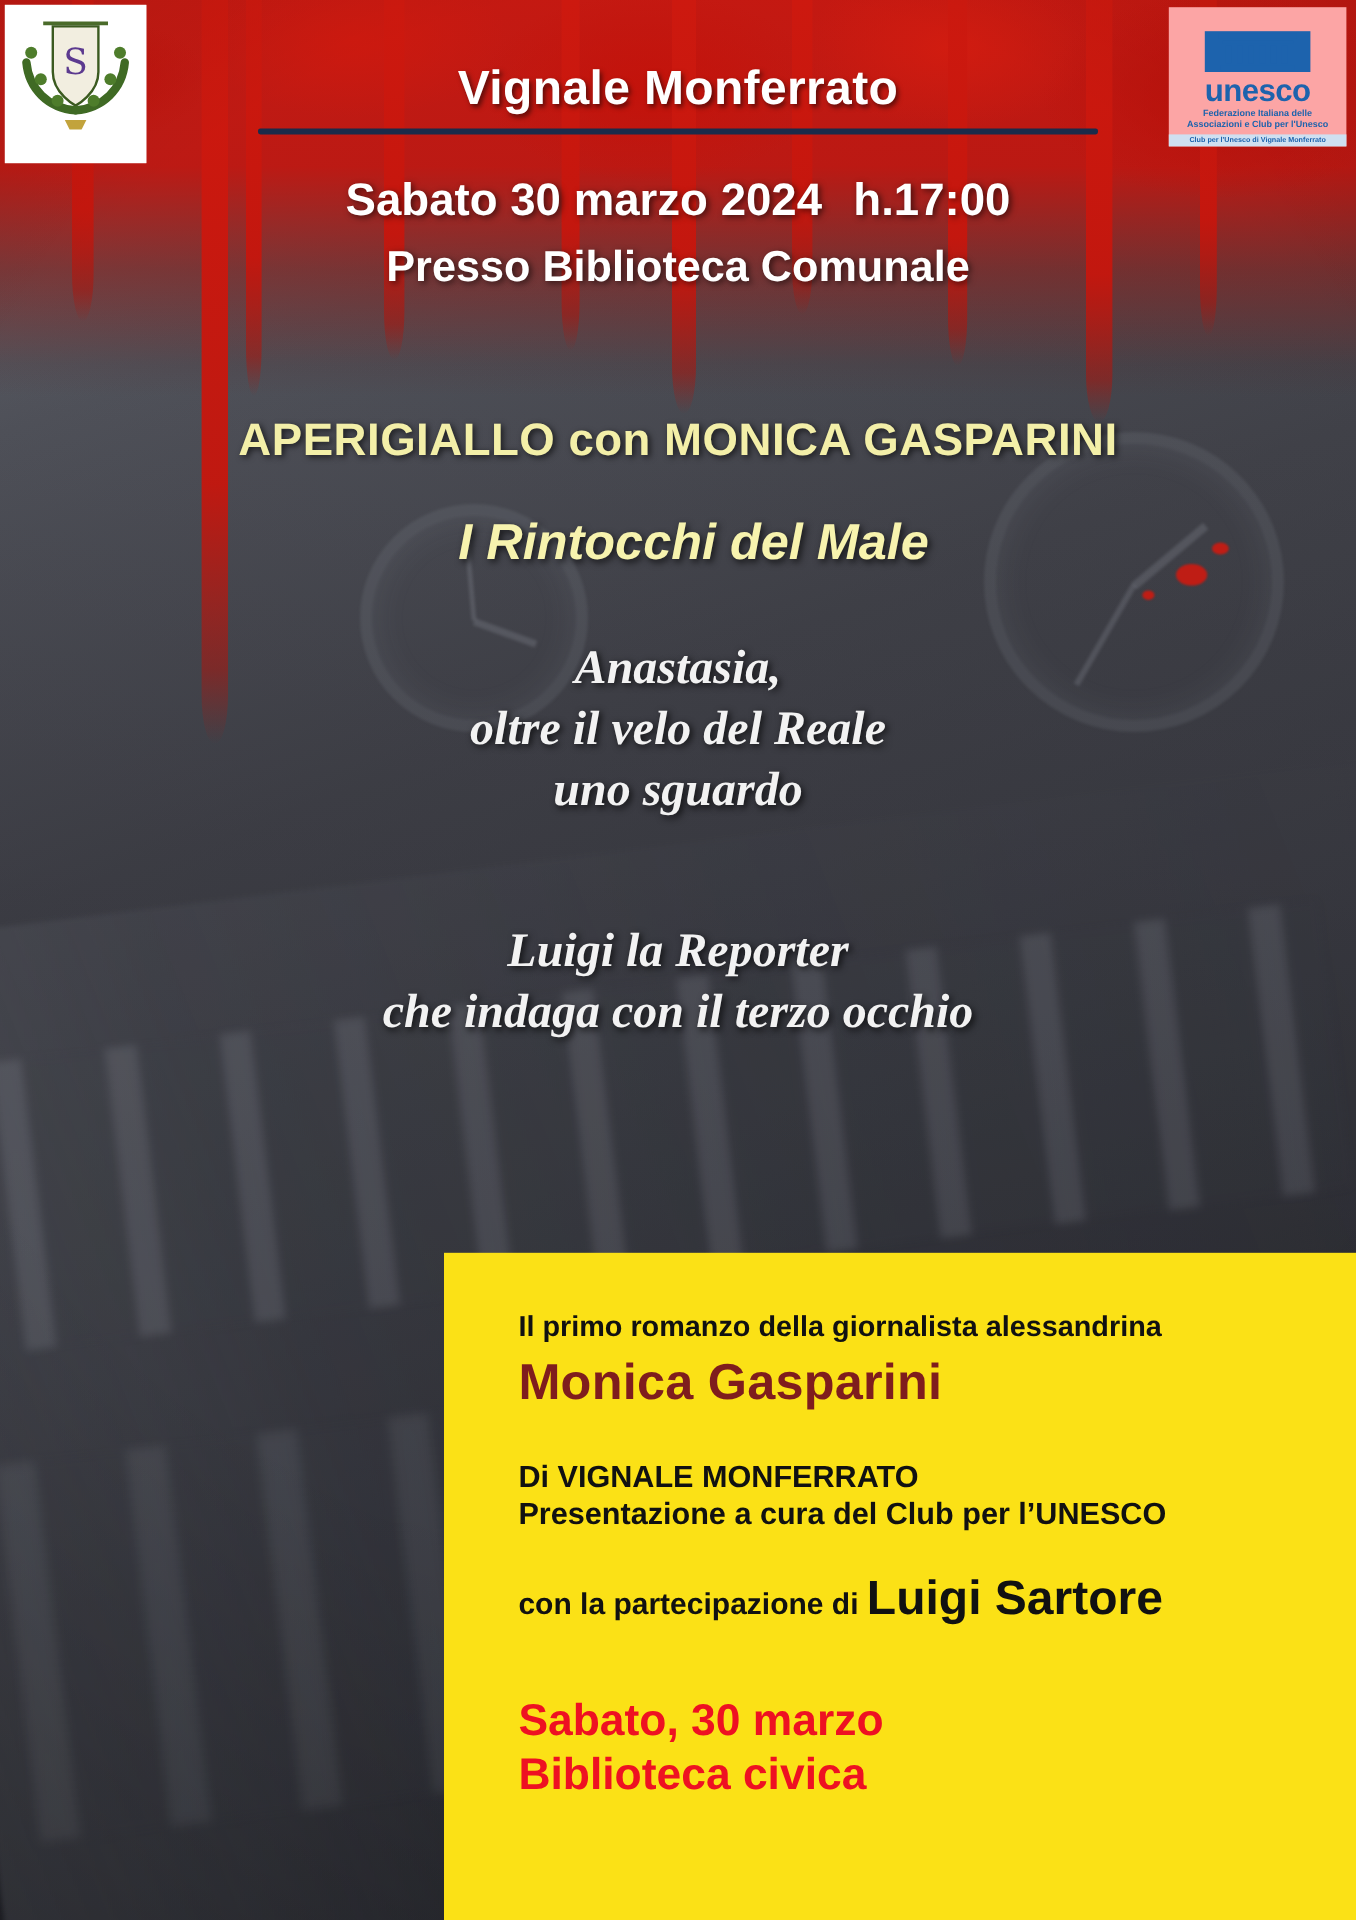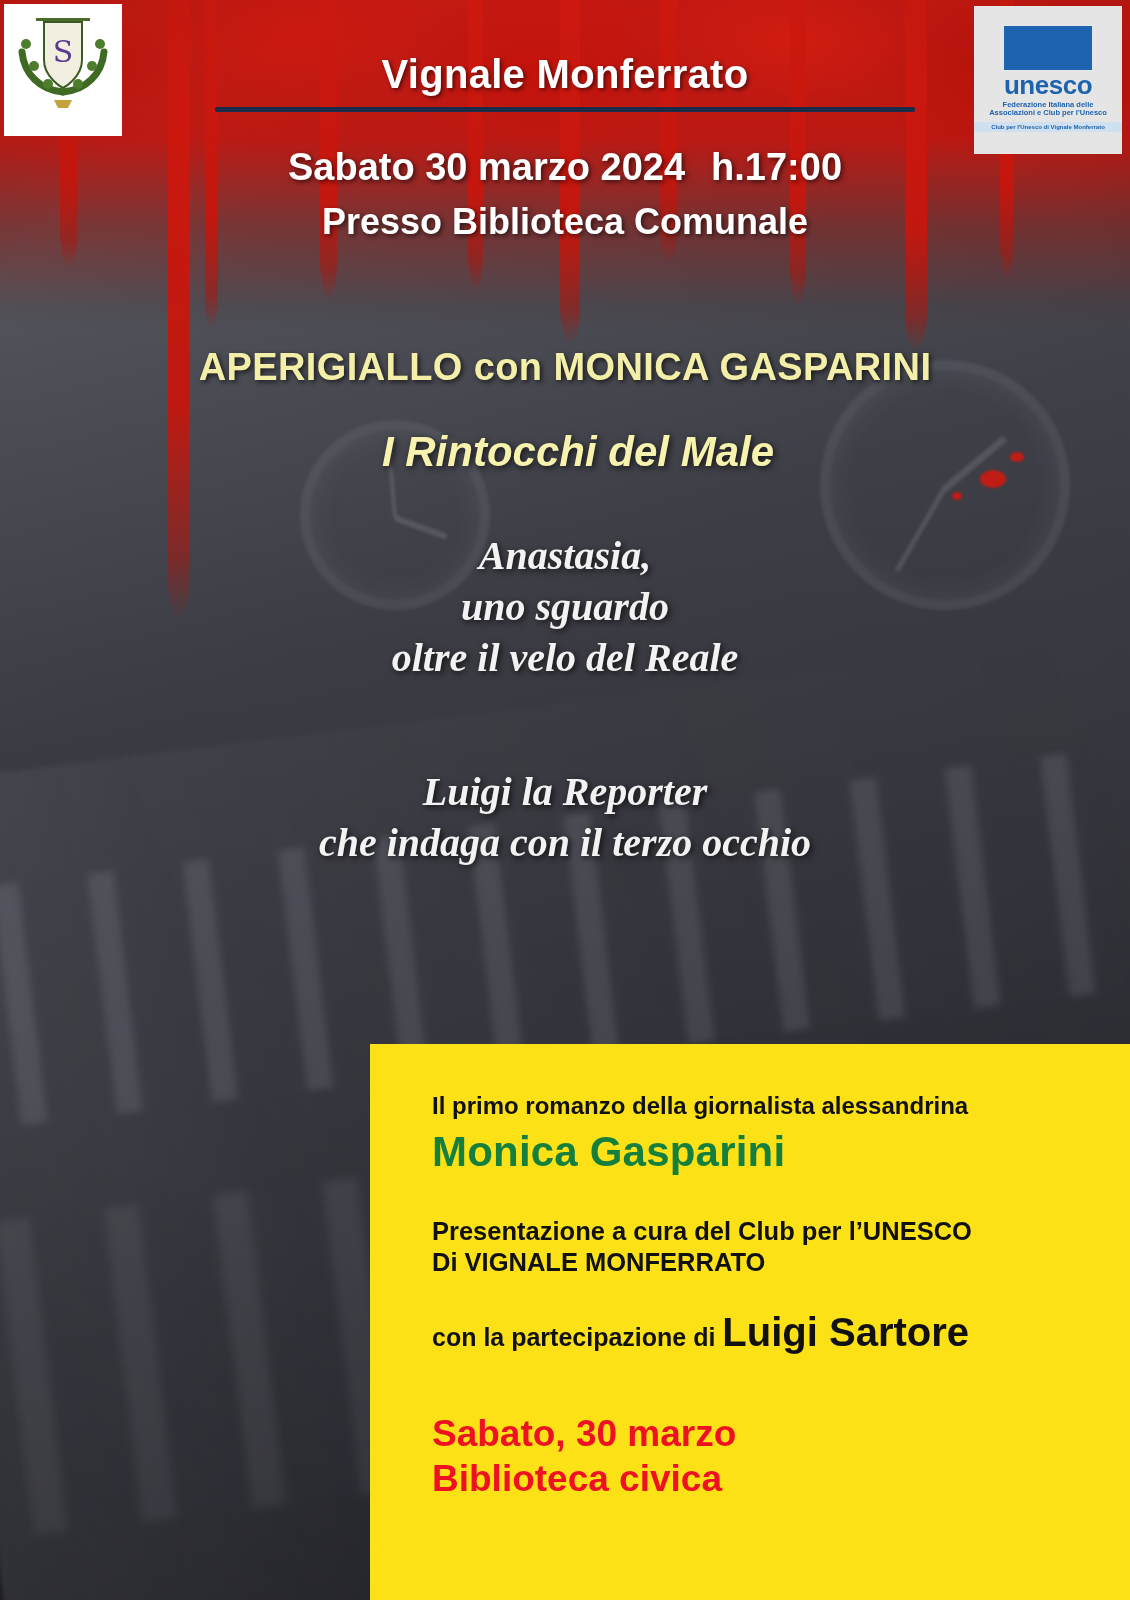--- a/index.html
+++ b/index.html
@@ -134,22 +134,22 @@
     top: 4px;
     width: 118px;
     height: 132px;
     background: #ffffff;
   }
   .unesco-logo {
     position: absolute;
     right: 8px;
     top: 6px;
     width: 148px;
-    height: 148px;
-    background: #e5e5e5;
+    height: 116px;
+    background: #fca5a5;
     display: flex;
     flex-direction: column;
     align-items: center;
     padding-top: 20px;
     box-sizing: border-box;
   }
   .unesco-temple { width: 88px; height: 44px; background: #1d63ad; display: block; }
   .unesco-word {
     font-weight: bold;
     font-size: 26px;
@@ -265,21 +265,21 @@
     padding: 48px 40px 0 62px;
   }
   .yp-line1 {
     font-size: 24px;
     font-weight: bold;
     color: #111111;
   }
   .yp-author {
     font-size: 42px;
     font-weight: bold;
-    color: #15803d;
+    color: #7f1d1d;
     margin-top: 8px;
     letter-spacing: 0.2px;
   }
   .yp-pres {
     margin-top: 40px;
     font-size: 25.5px;
     font-weight: bold;
     color: #111111;
     line-height: 1.22;
   }
@@ -381,36 +381,36 @@
       <span>Sabato 30 marzo 2024</span><span class="gap"></span><span>h.17:00</span>
     </div>
     <div class="where">Presso Biblioteca Comunale</div>
   </div>
 
   <div class="aperigiallo">APERIGIALLO con MONICA GASPARINI</div>
   <div class="booktitle">I Rintocchi del Male</div>
 
   <div class="tagline-a">
     <div>Anastasia,</div>
+    <div>oltre il velo del Reale</div>
     <div>uno sguardo</div>
-    <div>oltre il velo del Reale</div>
   </div>
 
   <div class="tagline-b">
     <div>Luigi la Reporter</div>
     <div>che indaga con il terzo occhio</div>
   </div>
 
   <div class="yellow-panel">
     <div class="yp-line1">Il primo romanzo della giornalista alessandrina</div>
     <div class="yp-author">Monica Gasparini</div>
 
     <div class="yp-pres">
+      <div>Di VIGNALE MONFERRATO</div>
       <div>Presentazione a cura del Club per l’UNESCO</div>
-      <div>Di VIGNALE MONFERRATO</div>
     </div>
 
     <div class="yp-with">
       <span>con la partecipazione di </span><span class="big">Luigi Sartore</span>
     </div>
 
     <div class="yp-date">
       <div>Sabato, 30 marzo</div>
       <div>Biblioteca civica</div>
     </div>

